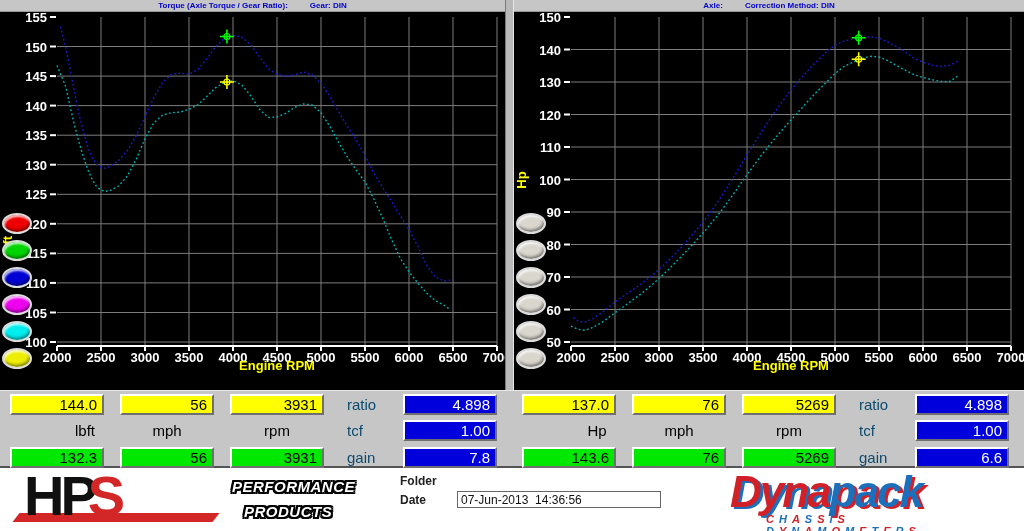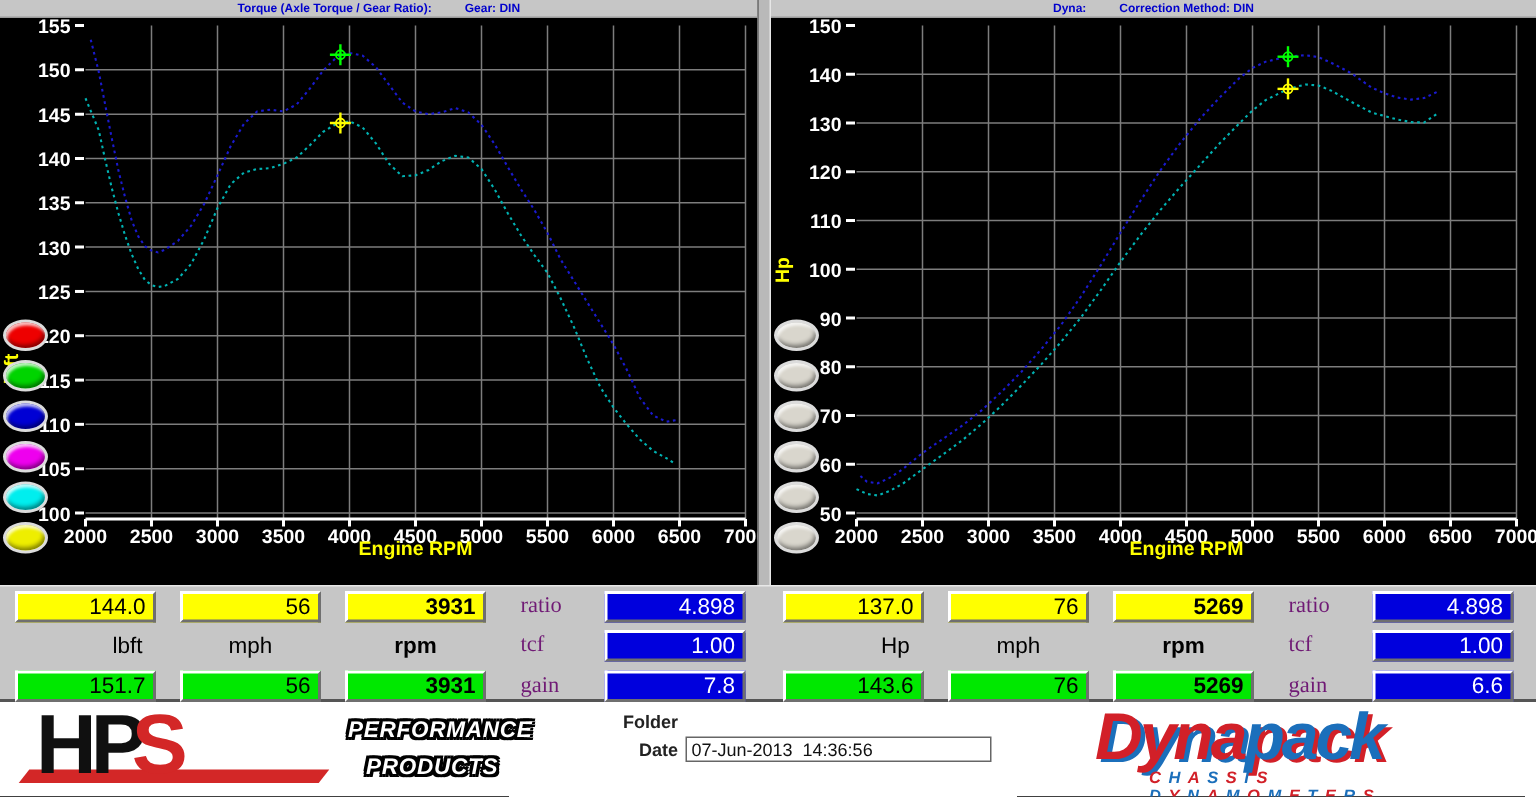--- a/index.html
+++ b/index.html
@@ -24,41 +24,41 @@
   #tables{position:absolute;top:390px;left:0;width:1024px;height:78px;background:#c6c6c6;
     border-top:1px solid #e8e8e8;border-bottom:2px solid #555;box-sizing:border-box;}
   .half{position:absolute;top:0;width:512px;height:76px;}
   #half-left{left:0;} #half-right{left:512px;}
   .vbox{position:absolute;width:94px;height:21px;box-sizing:border-box;
     border:2px solid;border-color:#ffffff #6f6f6f #6f6f6f #ffffff;
     font-size:15px;line-height:17px;text-align:right;padding-right:5px;color:#000;}
   .vbox.yellow{background:#ffff00;}
   .vbox.green{background:#00e800;}
   .vbox.blue{background:#0000dd;color:#ffffff;}
-  .col1{left:10px;padding-left:28px;} .col2{left:120px;} .col3{left:230px;font-weight:bold;} .colv{left:403px;}
+  .col1{left:10px;padding-left:28px;} .col2{left:120px;} .col3{left:230px;} .colv{left:403px;}
   .row1{top:3px;} .row2{top:29px;} .row3{top:56px;}
   .unit-label{position:absolute;width:94px;height:21px;line-height:21px;text-align:center;
     font-size:15px;color:#000;}
   .side-label{position:absolute;left:347px;width:52px;height:21px;line-height:21px;
-    font-size:15px;color:#701a75;font-family:Liberation Serif, serif;}
+    font-size:15px;color:#0c4a6e;}
   
   #footer{position:absolute;top:468px;left:0;width:1024px;height:63px;background:#ffffff;}
   #hps-logo{position:absolute;left:24px;top:0px;width:200px;height:62px;}
   .hps-letters{position:absolute;left:0;top:-2px;font-weight:900;font-size:56px;
     line-height:60px;letter-spacing:-4px;color:#101010;}
   .hps-s{color:#d32727;margin-left:-6px;}
   .hps-swoosh{position:absolute;left:-8px;bottom:8px;width:200px;height:9px;background:#d32727;
     transform:skewX(-38deg);}
   #perf-block{position:absolute;left:232px;top:6px;font-style:italic;font-weight:900;
     font-size:15px;line-height:25px;color:#ffffff;letter-spacing:.5px;
     text-shadow:-2px -2px 0 #000,2px -2px 0 #000,-2px 2px 0 #000,2px 2px 0 #000,0 -2px 0 #000,0 2px 0 #000,-2px 0 0 #000,2px 0 0 #000;}
   #perf-block .line2{margin-left:12px;}
   #run-fields{position:absolute;left:400px;top:6px;}
   .field-row{display:flex;align-items:center;margin-bottom:3px;}
-  .field-label{width:52px;text-align:right;font-weight:bold;font-size:12px;color:#222;
+  .field-label{width:52px;text-align:left;font-weight:bold;font-size:12px;color:#222;
     margin-right:5px;}
   .field-input{width:196px;height:15px;border:1px solid #666;background:#fff;font-size:12px;
     font-family:"Liberation Sans",sans-serif;padding:0 3px;color:#111;}
   #dynapack-logo{position:absolute;left:730px;top:0px;width:290px;height:62px;font-style:italic;}
   .dp-word{font-weight:700;font-size:44px;line-height:48px;letter-spacing:-2px;margin-top:48px;}
   .dp-red{color:#d22028;text-shadow:3px 2px 0 #1b6fbb;}
   .dp-blue{color:#1b6fbb;text-shadow:3px 2px 0 #d22028;}
   .dp-tag{margin-top:-3px;margin-left:36px;font-size:11px;font-weight:bold;
     letter-spacing:5px;word-spacing:30px;font-style:italic;}
 </style>
@@ -159,21 +159,21 @@
         <div class="oval" style="top: 294px; background: rgb(238, 0, 238);"></div>
         <div class="oval" style="top: 321px; background: rgb(0, 238, 238);"></div>
         <div class="oval" style="top: 348px; background: rgb(238, 238, 0);"></div>
       </div>
   </div>
 
   <div id="divider"></div>
 
   <div class="panel" id="panel-right">
     <div class="panel-header">
-      <span>Dyna:</span>
+      <span>Axle:</span>
       <span>Correction Method: DIN</span>
     </div>
     <svg class="chart-svg" width="510" height="380" viewBox="0 0 510 380">
         <line x1="50" y1="7.0" x2="56" y2="7.0" stroke="#fff" stroke-width="2"></line>
         <text x="47" y="12.0" text-anchor="end" class="tick">150</text>
         <line x1="57" y1="39.5" x2="497" y2="39.5" stroke="#7d7d7d" stroke-width="1"></line>
         <line x1="50" y1="39.5" x2="56" y2="39.5" stroke="#fff" stroke-width="2"></line>
         <text x="47" y="44.5" text-anchor="end" class="tick">140</text>
         <line x1="57" y1="72.0" x2="497" y2="72.0" stroke="#7d7d7d" stroke-width="1"></line>
         <line x1="50" y1="72.0" x2="56" y2="72.0" stroke="#fff" stroke-width="2"></line>
@@ -257,21 +257,21 @@
   </div>
 
   <div id="tables">
     <div class="half" id="half-left">
       <div class="vbox yellow col1 row1">144.0</div>
       <div class="vbox yellow col2 row1">56</div>
       <div class="vbox yellow col3 row1">3931</div>
       <div class="unit-label col1 row2">lbft</div>
       <div class="unit-label col2 row2">mph</div>
       <div class="unit-label col3 row2">rpm</div>
-      <div class="vbox green col1 row3">151.7</div>
+      <div class="vbox green col1 row3">132.3</div>
       <div class="vbox green col2 row3">56</div>
       <div class="vbox green col3 row3">3931</div>
       <div class="side-label row1">ratio</div>
       <div class="side-label row2">tcf</div>
       <div class="side-label row3">gain</div>
       <div class="vbox blue colv row1">4.898</div>
       <div class="vbox blue colv row2">1.00</div>
       <div class="vbox blue colv row3">7.8</div>
     </div>
     <div class="half" id="half-right">

